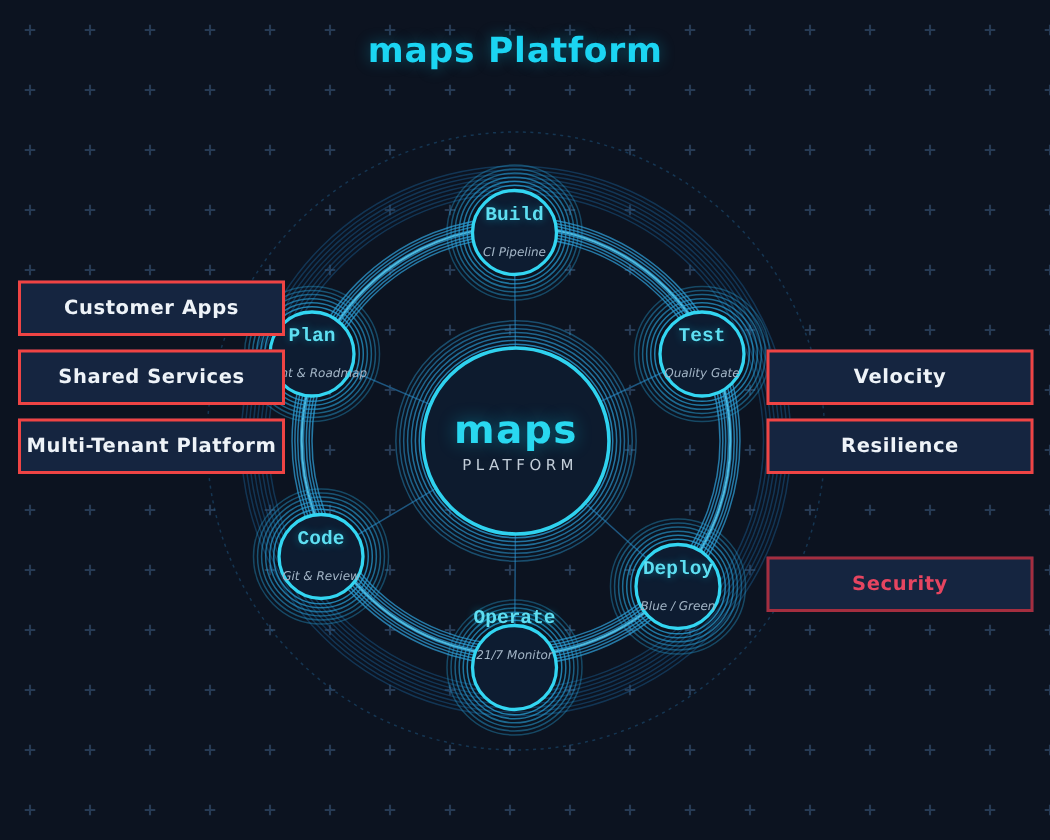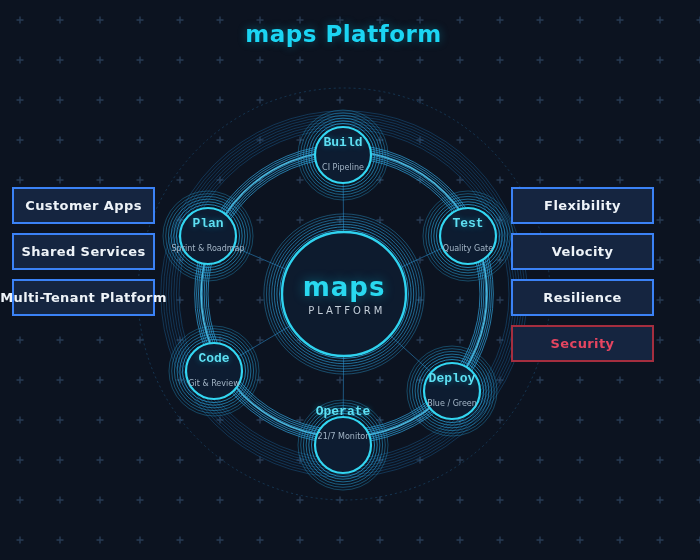--- a/index.html
+++ b/index.html
@@ -17,39 +17,39 @@
   .subtitle{margin-top:6px;font-size:10px;color:#8da0b5;letter-spacing:1.2px;}
   .node-label{
     position:absolute;z-index:2;transform:translate(-50%,-50%);
     text-align:center;line-height:1.1;white-space:nowrap;
   }
   .node-title{
     font-size:13px;font-weight:bold;color:#5edff2;
     text-shadow:0 0 6px rgba(0,200,235,.45);
     font-family:Liberation Mono, monospace;
   }
-  .node-sub{font-size:8px;color:#a3b5c6;margin-top:14px;}
+  .node-sub{font-size:8px;color:#a3b5c6;margin-top:14px;font-style:italic;}
   .center-label{
     position:absolute;left:344px;top:294px;z-index:2;
     transform:translate(-50%,-50%);text-align:right;white-space:nowrap;
   }
   .center-title{
     font-size:26px;font-weight:bold;color:#29d8f0;letter-spacing:1px;
     text-shadow:0 0 12px rgba(0,210,240,.4);
   }
   .center-sub{font-size:10px;color:#c3ced9;letter-spacing:3px;margin-top:3px;}
   .box{
-    position:absolute;z-index:3;width:143px;height:37px;box-sizing:border-box;
+    position:absolute;z-index:3;width:178px;height:37px;box-sizing:border-box;
     display:flex;align-items:center;justify-content:center;
-    background:#152540;border:2px solid #3b82f6;
+    background:#152540;border:2px solid #ef4444;
     font-size:13px;font-weight:bold;letter-spacing:0.4px;color:#eef3f8;
     white-space:nowrap;
   }
   .box.gold{border-color:#c09b2a;color:#d6b335;}
-  .box.red{border-color:#a52e3f;color:#e64560;}
+  .box.red{border-color:#a52e3f;color:#e64560;margin-top:46px;}
 </style>
 </head>
 <body>
 
 <div class="stage">
 
   <svg class="diagram" id="diagram-svg" width="700" height="560" viewBox="0 0 700 560">
     <defs>
       <pattern id="plusgrid" width="40" height="40" patternUnits="userSpaceOnUse">
         <path d="M20 16.5v7 M16.5 20h7" stroke="#263a54" stroke-width="1.4" fill="none"></path>
@@ -163,18 +163,17 @@
   </div>
   <div class="node-label" style="left:208px;top:236px">
     <div class="node-title">Plan</div>
     <div class="node-sub">Sprint &amp; Roadmap</div>
   </div>
 
   <div class="box blue" style="left:12px;top:187px">Customer Apps</div>
   <div class="box blue" style="left:12px;top:233px">Shared Services</div>
   <div class="box blue" style="left:12px;top:279px">Multi-Tenant Platform</div>
 
-  <div class="box blue" style="left:511px;top:187px">Flexibility</div>
   <div class="box blue" style="left:511px;top:233px">Velocity</div>
   <div class="box blue" style="left:511px;top:279px">Resilience</div>
   <div class="box red" style="left:511px;top:325px">Security</div>
 
 </div>
 
 </body></html>

